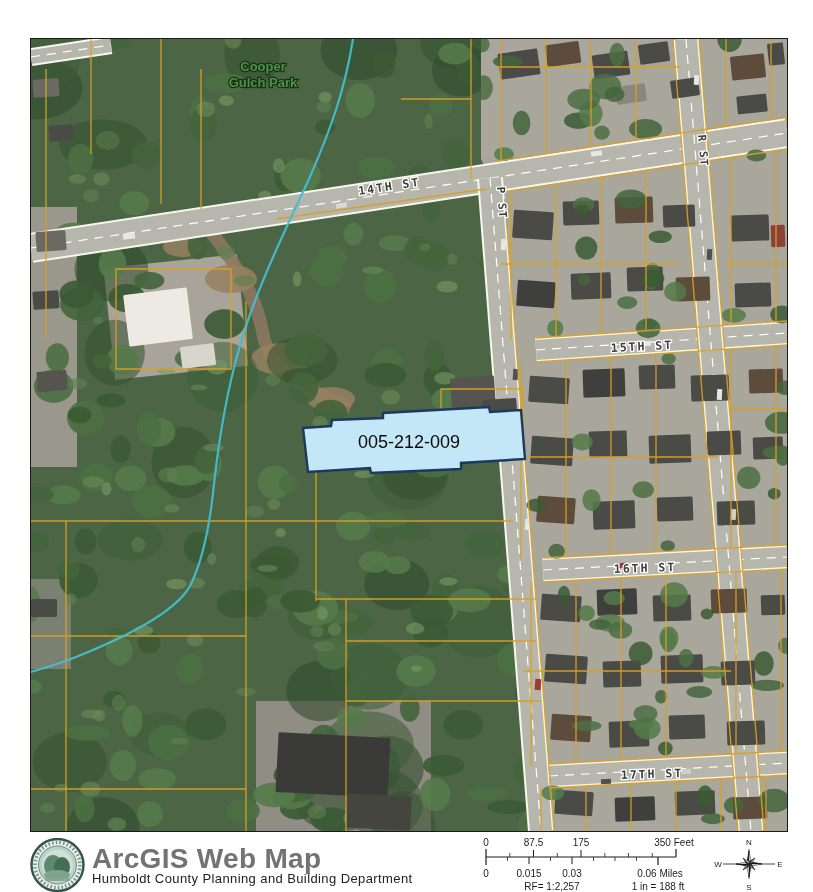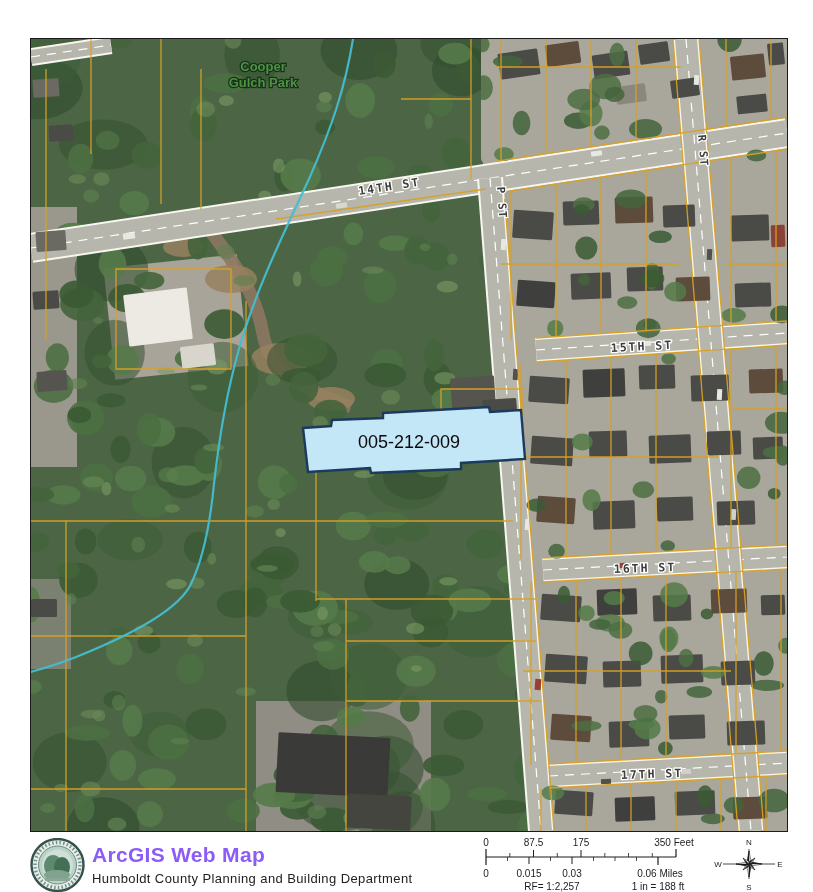--- a/index.html
+++ b/index.html
@@ -8,22 +8,22 @@
   .map-frame{position:absolute;left:30px;top:38px;width:756px;height:792px;
              border:1px solid #1b1b1b;overflow:hidden;background:#4c6645;}
   .map-frame svg{display:block;width:100%;height:100%;}
   .stlbl{font:bold 11.5px "DejaVu Sans Mono",monospace;fill:#3e3e3e;
          stroke:#ffffff;stroke-width:2.6px;paint-order:stroke;letter-spacing:2px;}
   .stlbl-v{font:bold 11px "DejaVu Sans Mono",monospace;fill:#3e3e3e;
          stroke:#ffffff;stroke-width:2.4px;paint-order:stroke;letter-spacing:1.5px;}
   .parklbl{font:bold 13px "Liberation Sans",sans-serif;fill:#4e9340;
          stroke:#16301a;stroke-width:2.4px;paint-order:stroke;text-anchor:middle;}
   .apnlbl{font:18px "Liberation Sans",sans-serif;fill:#0a0a0a;text-anchor:middle;}
-  .footer-title{position:absolute;left:92px;top:843px;font-size:21px;font-weight:bold;
-         color:#8b5cf6;letter-spacing:.3px;}
+  .footer-title{position:absolute;left:92px;top:843px;font-size:28px;font-weight:bold;
+         color:#737373;letter-spacing:.3px;}
   .footer-sub{position:absolute;left:92px;top:871px;font-size:13px;color:#222;
          letter-spacing:.4px;}
   .footer-logo{position:absolute;left:29px;top:838px;width:57px;height:54px;}
   .scalebar{position:absolute;left:478px;top:835px;width:222px;height:57px;}
   .scalebar text{font:10px "Liberation Sans",sans-serif;fill:#1c1c1c;}
   .compass{position:absolute;left:706px;top:835px;width:86px;height:57px;}
   .compass text{font:8px "Liberation Sans",sans-serif;fill:#1c1c1c;text-anchor:middle;}
 </style>
 </head>
 <body>

